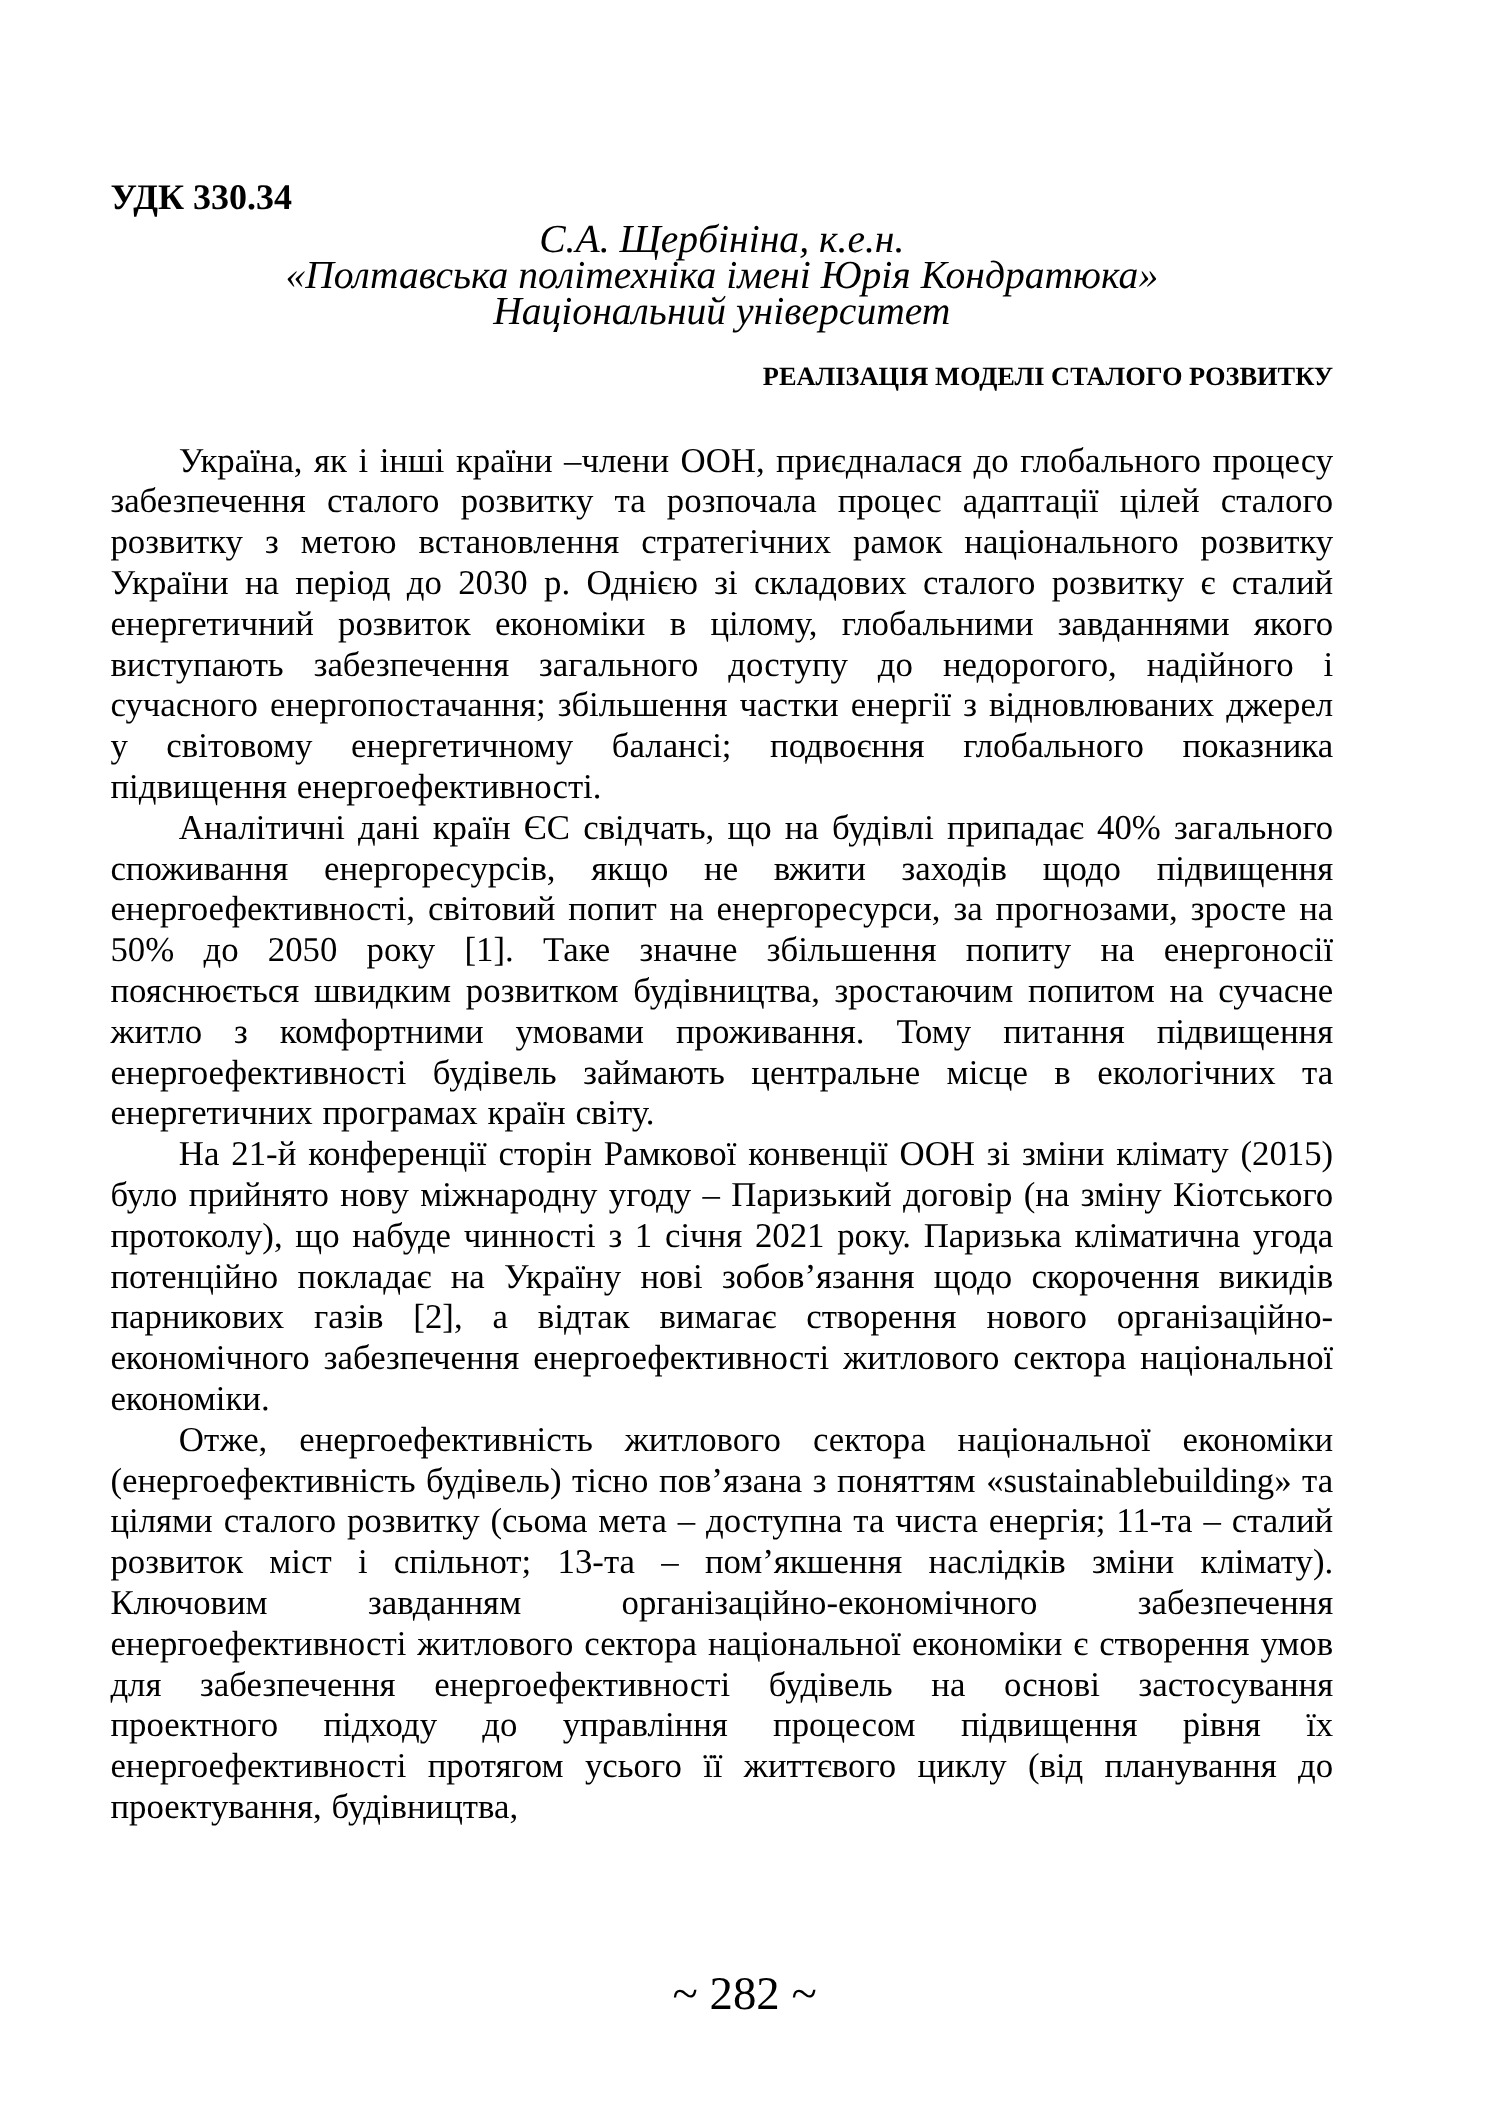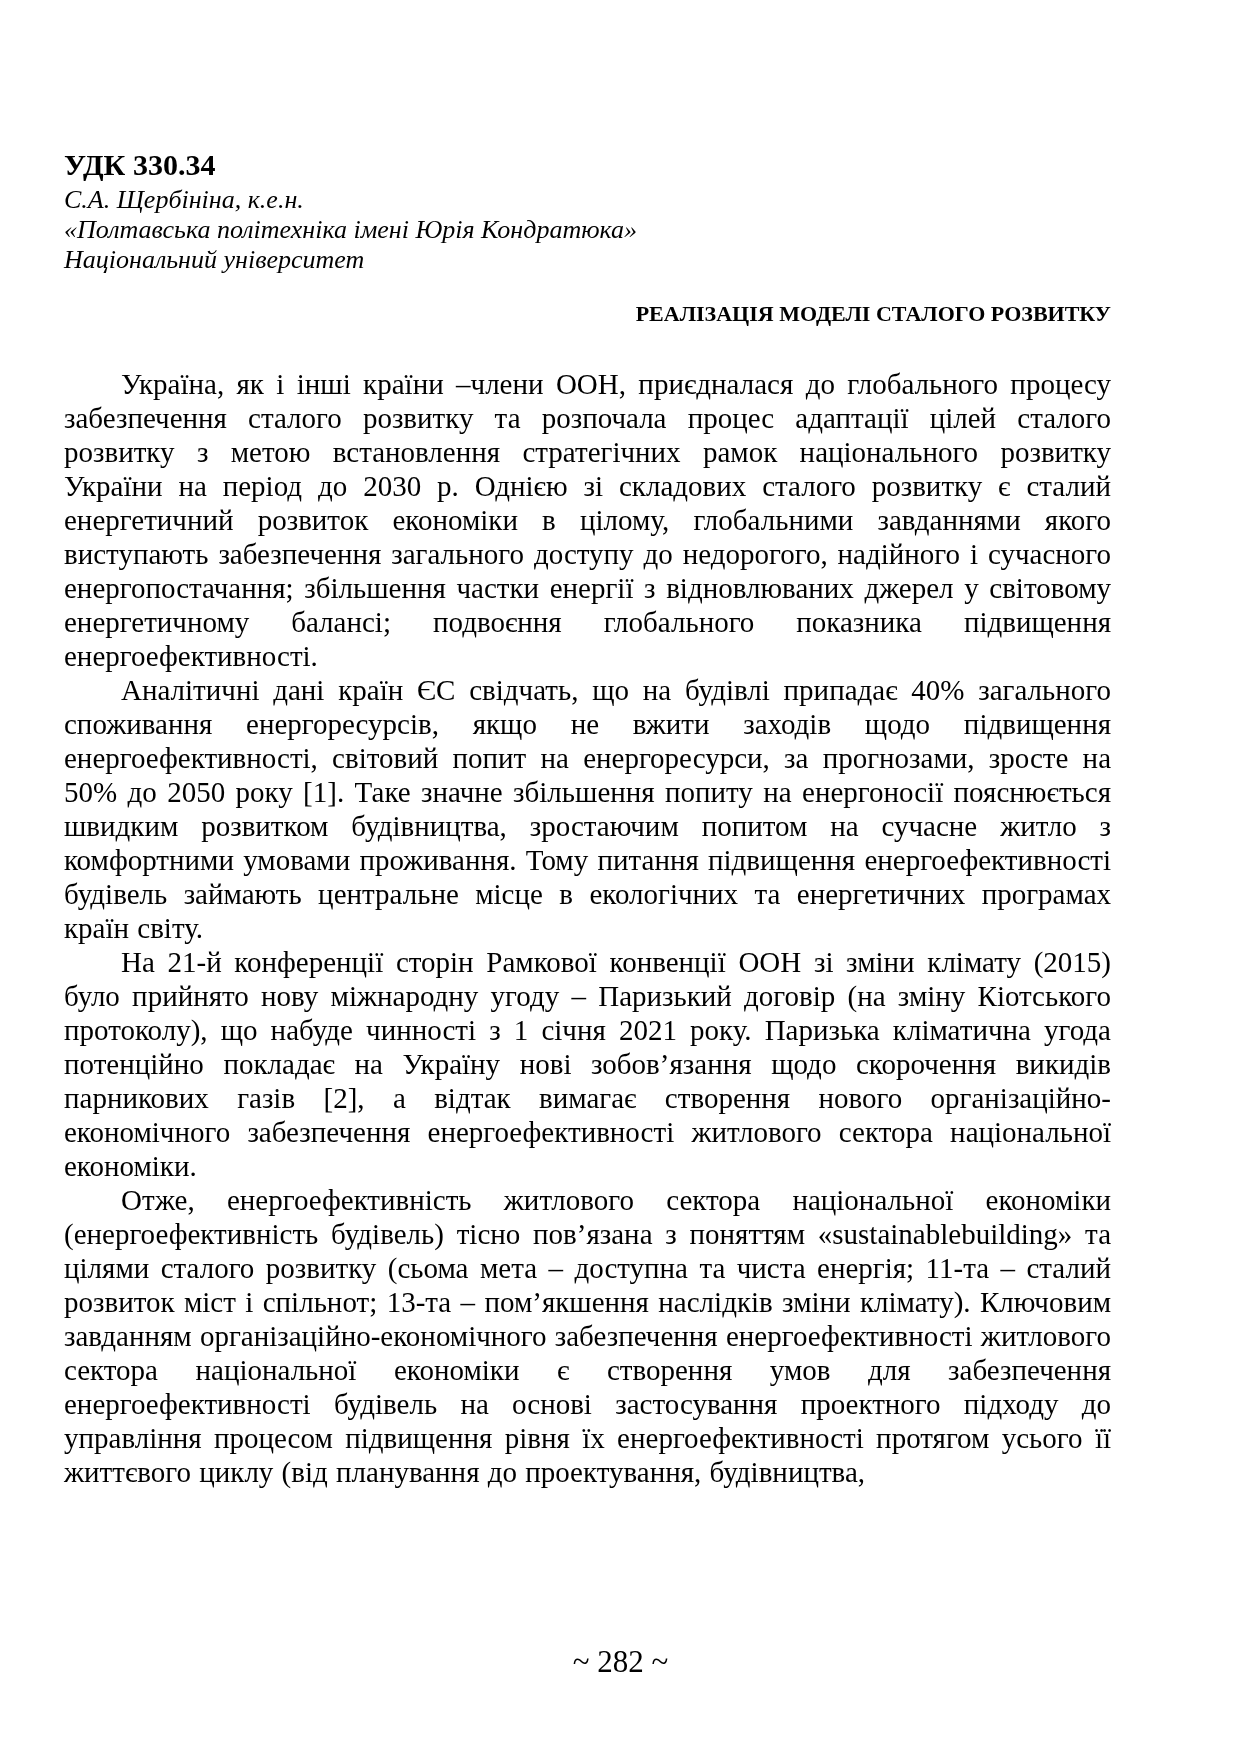--- a/index.html
+++ b/index.html
@@ -8,34 +8,34 @@
     background: #ffffff;
   }
   .page {
     position: relative;
     width: 1241px;
     height: 1754px;
     background: #ffffff;
     color: #000000;
     font-family: "Liberation Serif", "DejaVu Serif", serif;
     box-sizing: border-box;
-    padding: 148px 130px 0 64px;
+    padding: 148px 130px 0 92px;
     overflow: hidden;
   }
   .udc {
     font-weight: bold;
     font-size: 30px;
     line-height: 34px;
     text-align: left;
   }
   .authors {
     margin-top: 3px;
-    text-align: left;
+    text-align: center;
     font-style: italic;
-    font-size: 26px;
+    font-size: 33px;
     line-height: 30px;
   }
   .authors .author-line {
     display: block;
   }
   .article-title {
     margin: 22px 0 0 0;
     text-align: right;
     font-weight: bold;
     font-size: 22px;
@@ -54,21 +54,21 @@
     text-align: justify;
     text-indent: 57px;
     word-spacing: 1px;
   }
   .page-footer {
     position: absolute;
     left: 0;
     right: 0;
     top: 1645px;
     text-align: center;
-    font-size: 31px;
+    font-size: 39px;
     line-height: 34px;
   }
 </style>
 </head>
 <body>
 
 <div class="page">
 
   <div class="udc">УДК 330.34</div>
 

